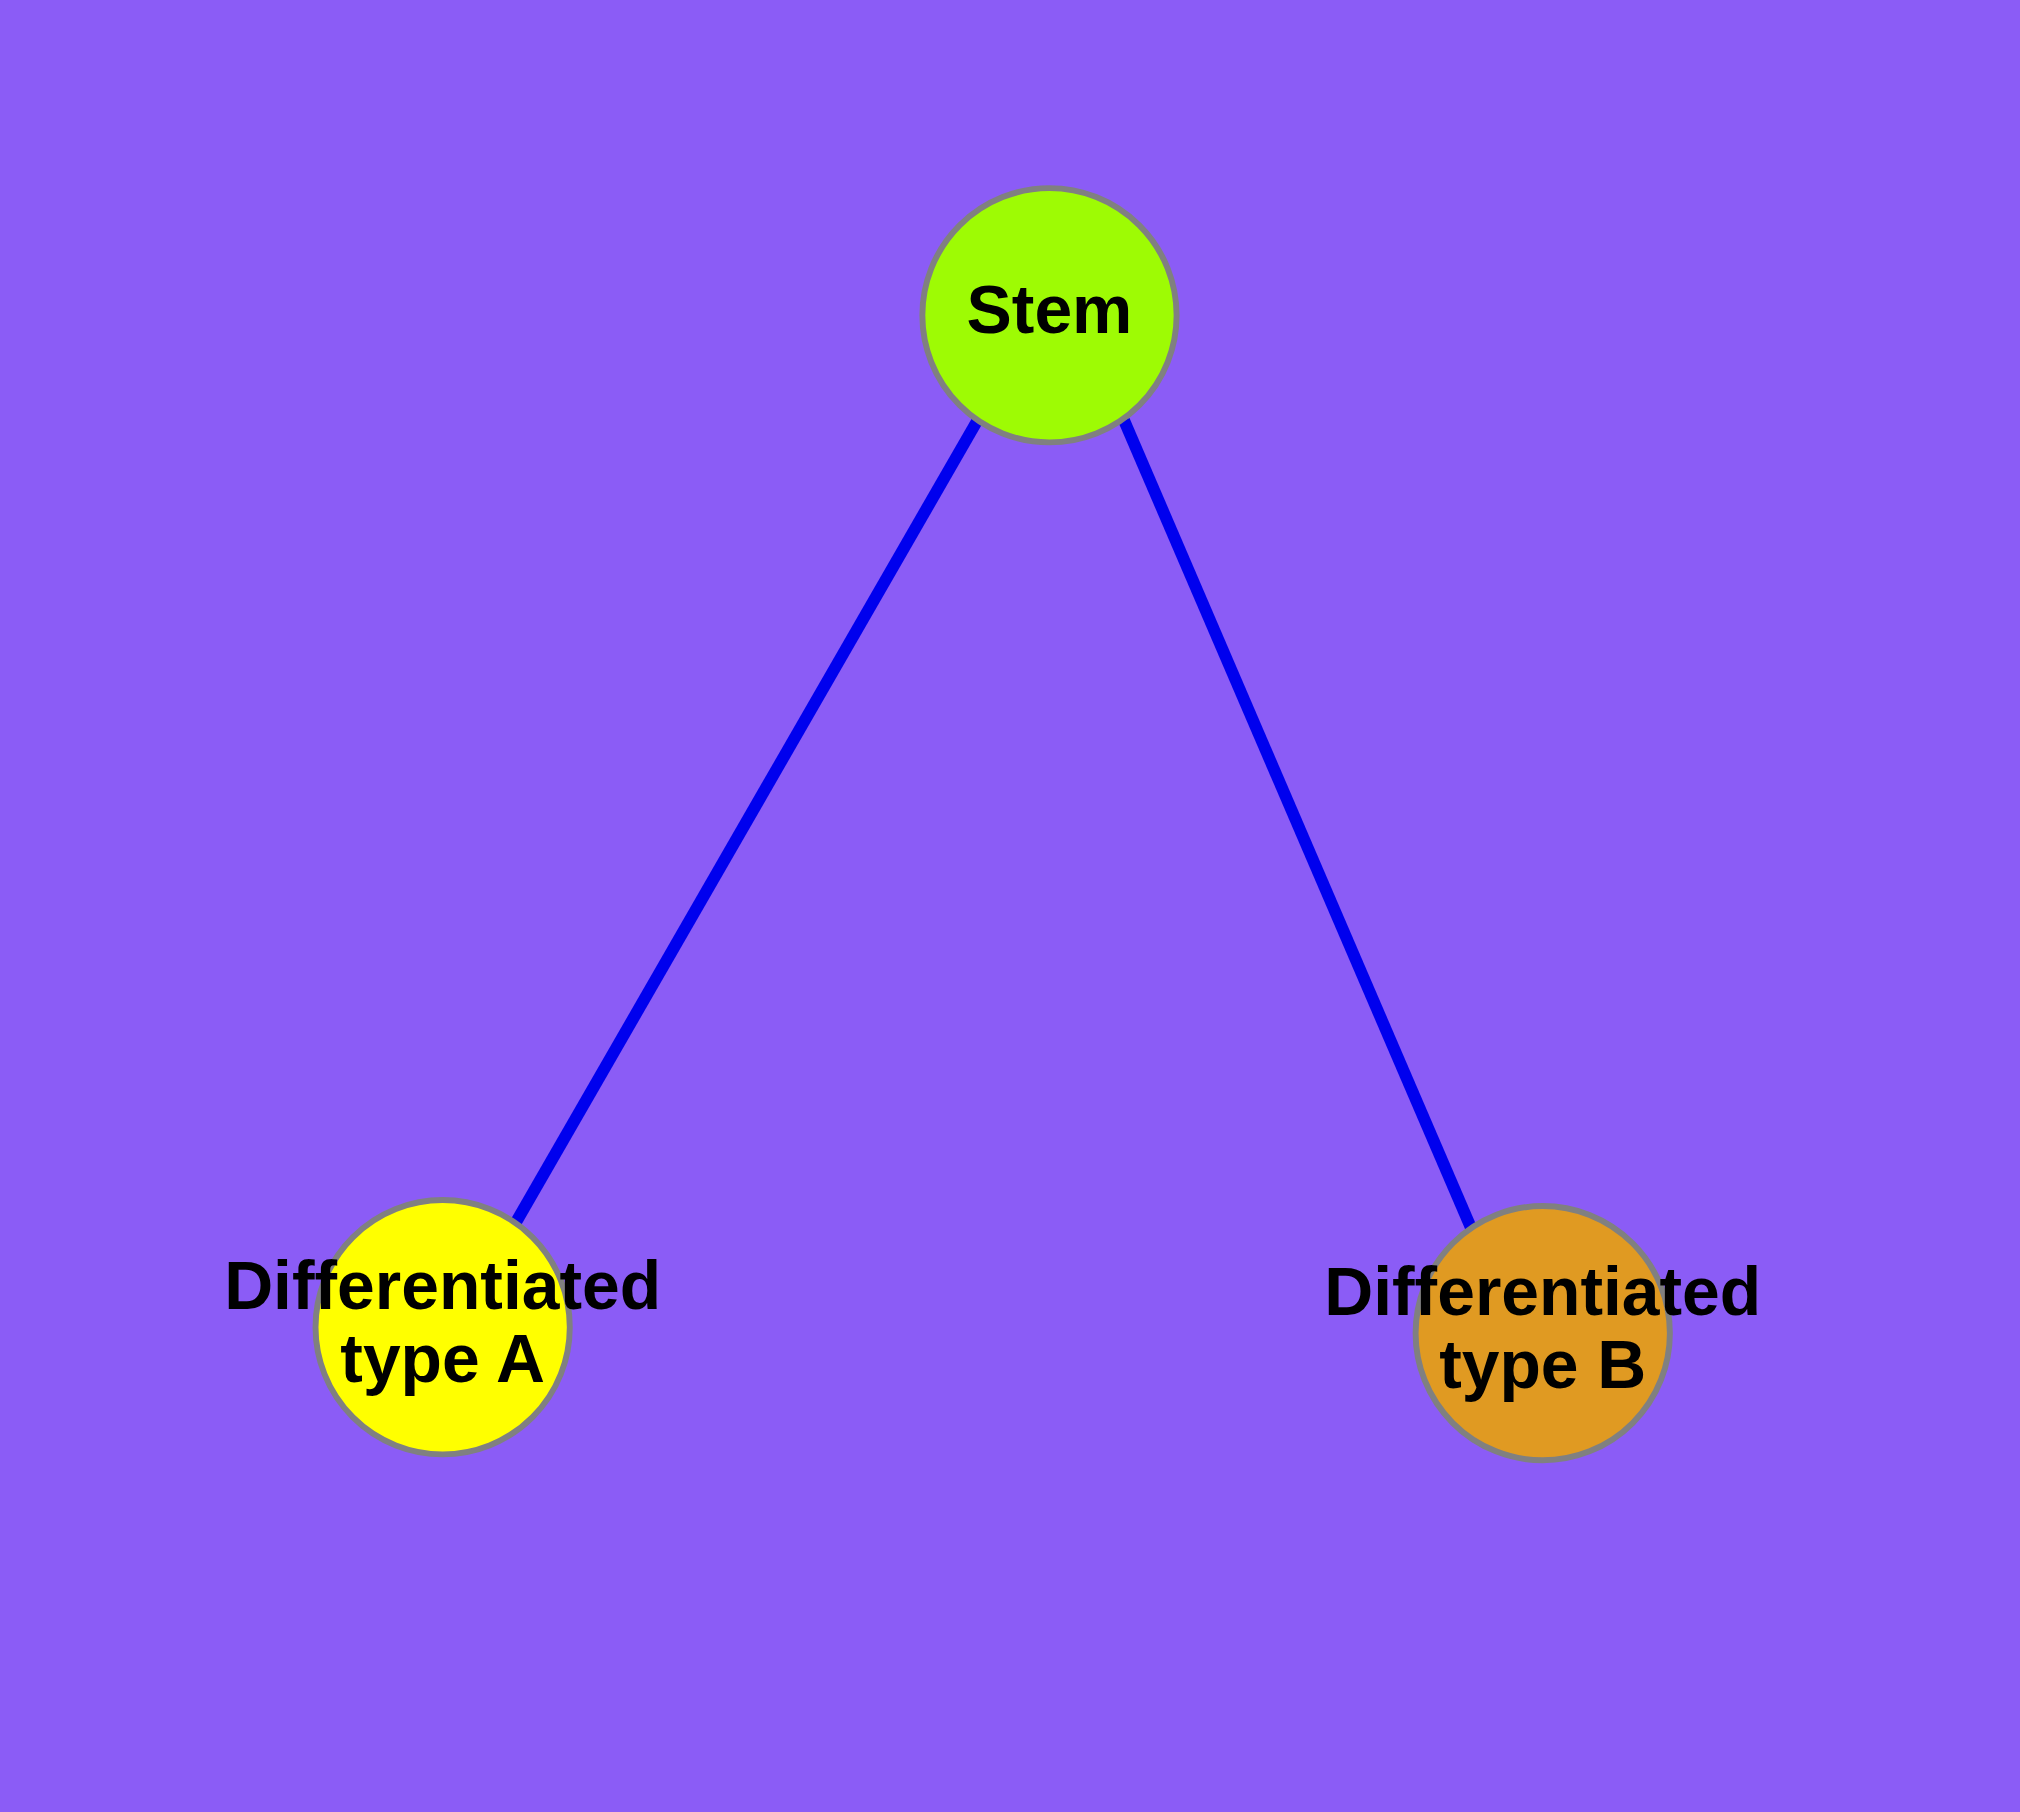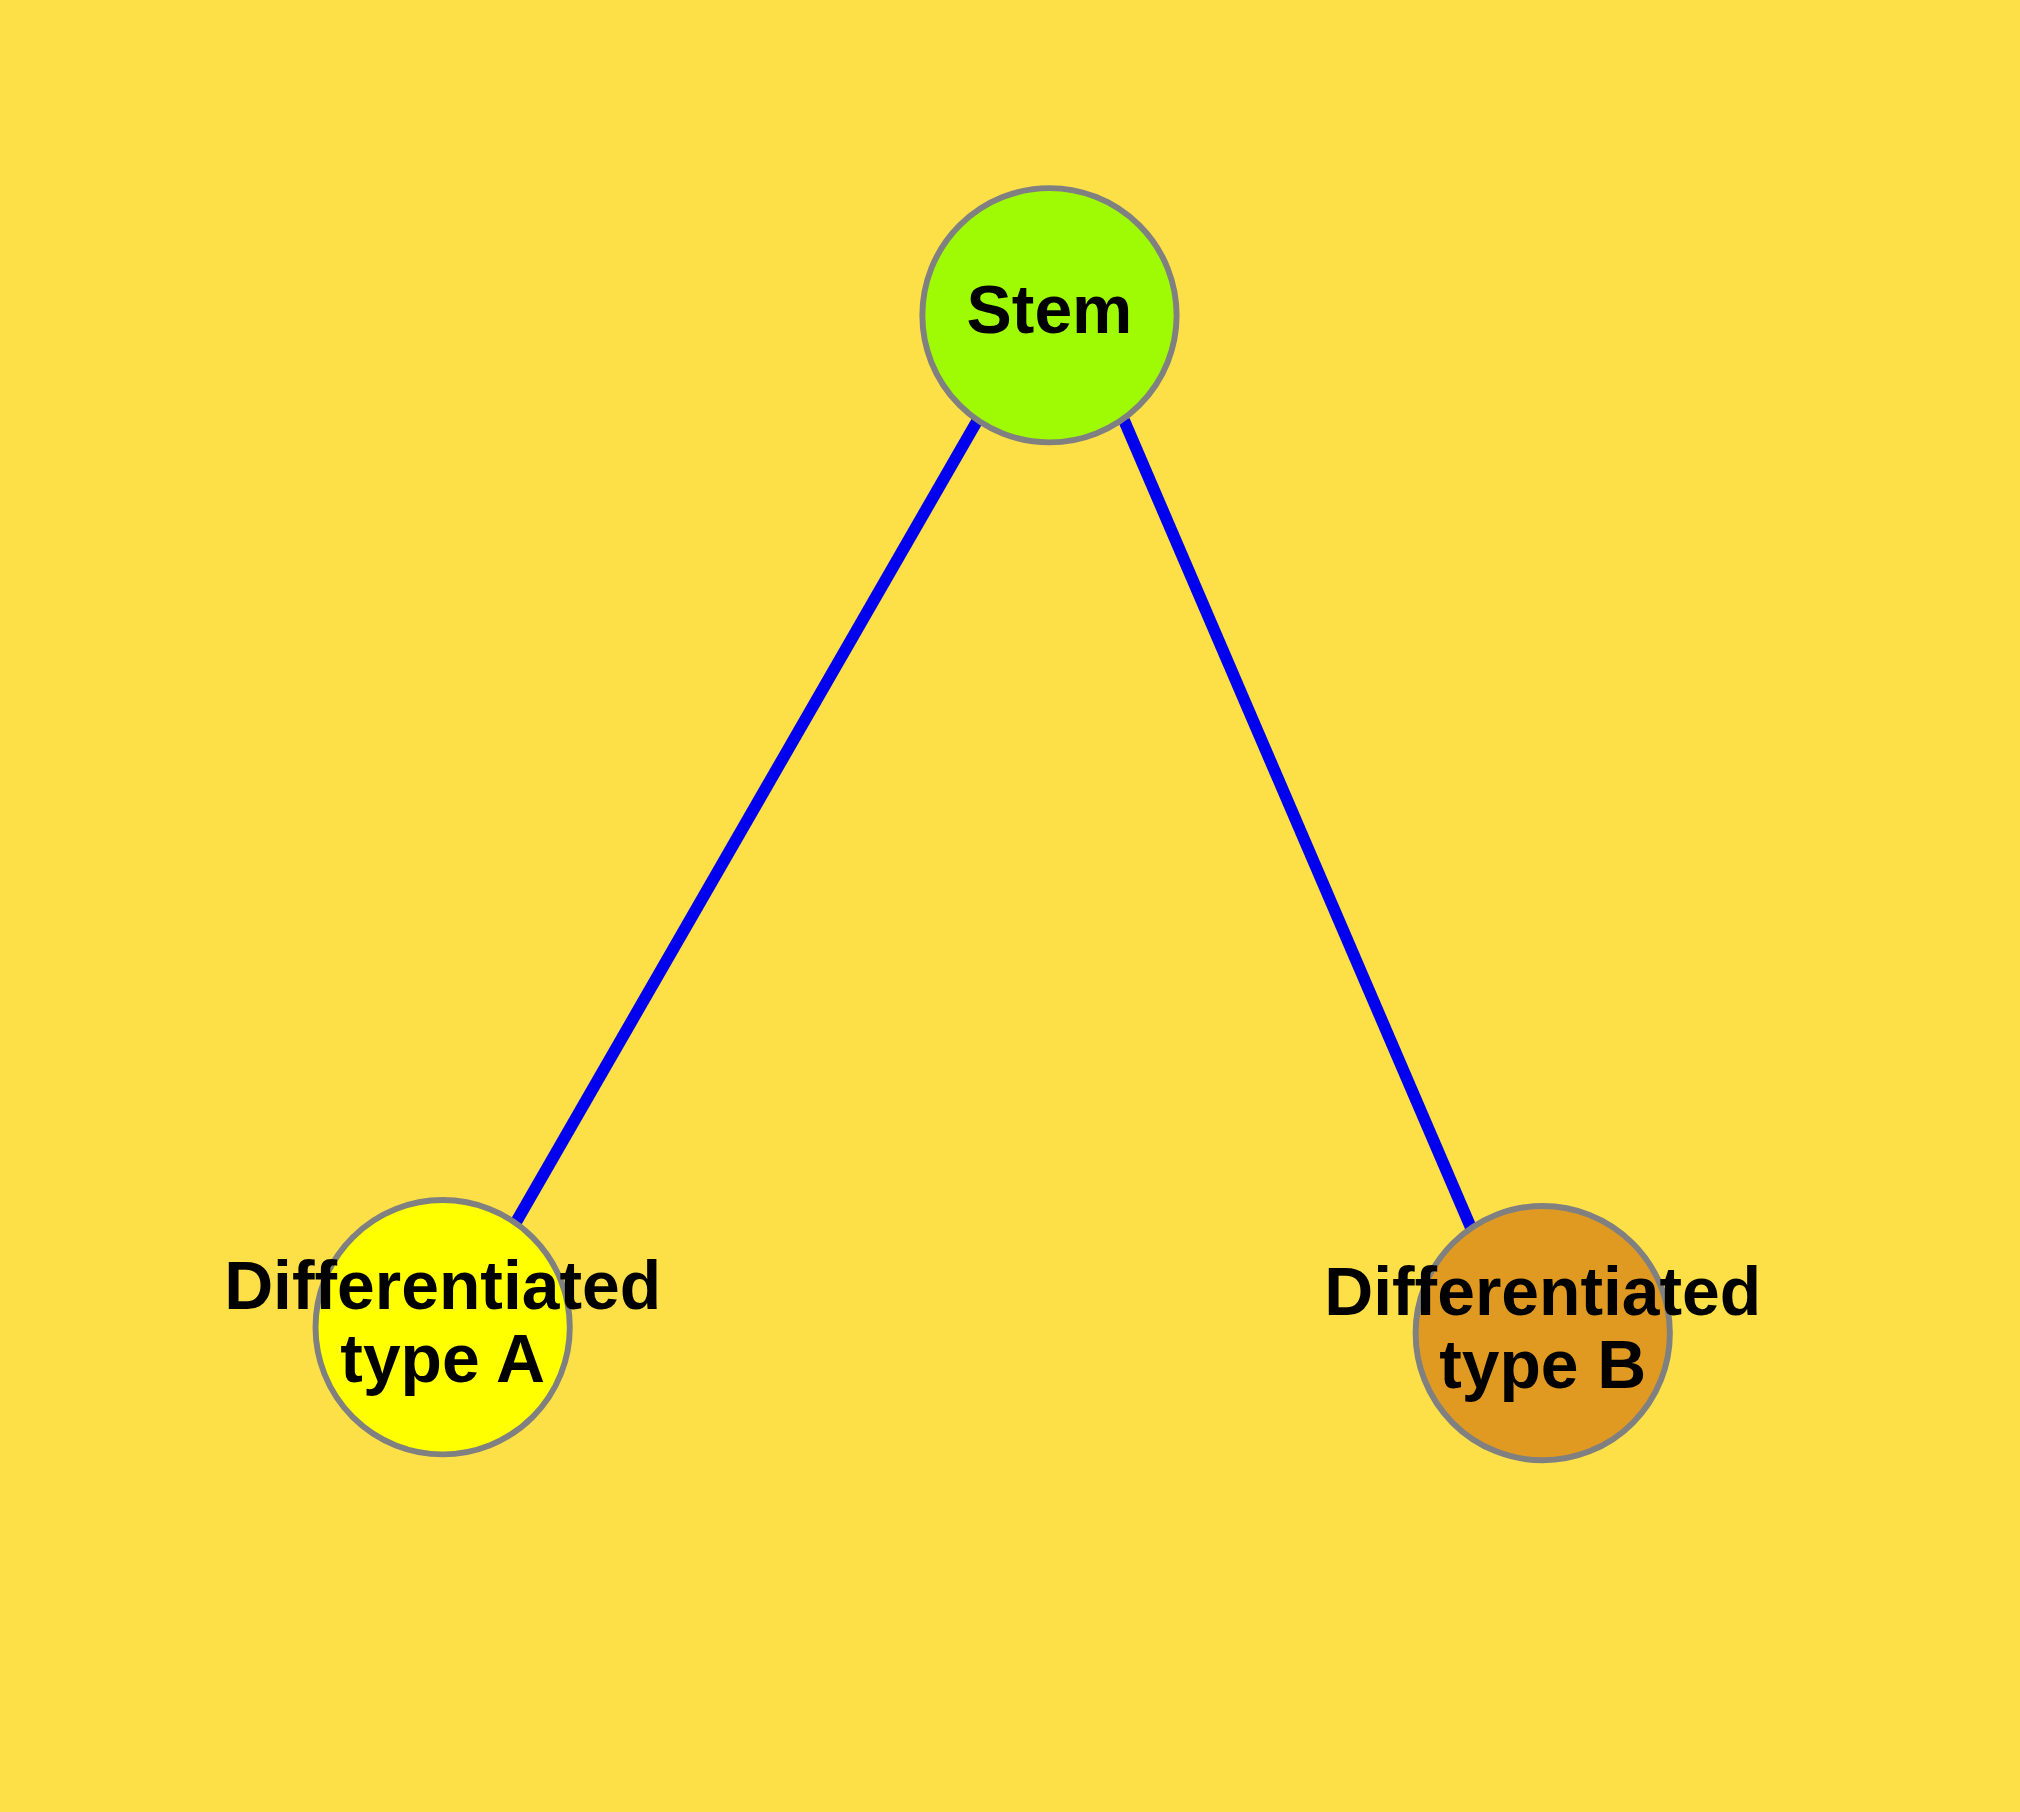--- a/index.html
+++ b/index.html
@@ -32,21 +32,21 @@
     font-weight: bold;
     fill: #000000;
     text-anchor: middle;
     dominant-baseline: middle;
     white-space: pre;
   }
 </style>
 </head>
 <body style="width: 2021px; height: 1812px;">
 
-<div id="graph-canvas" style="width: 2021px; height: 1812px; background: #fde047;">
+<div id="graph-canvas" style="width: 2021px; height: 1812px; background: #8b5cf6;">
 
   <svg id="graph-svg" viewBox="0 0 2384 2138" style="width: 2021px; height: 1812px;">
 
     <g>
       <line stroke-linecap="butt" x1="1153" y1="496" x2="608" y2="1443" stroke="#0000ee" stroke-width="14"></line>
       <line stroke-linecap="butt" x1="1326" y1="496" x2="1735" y2="1448" stroke="#0000ee" stroke-width="14"></line>
     </g>
 
     <g>
       <circle cx="1238" cy="372" r="150" fill="#9efb04" stroke="#808080" stroke-width="7"></circle>

